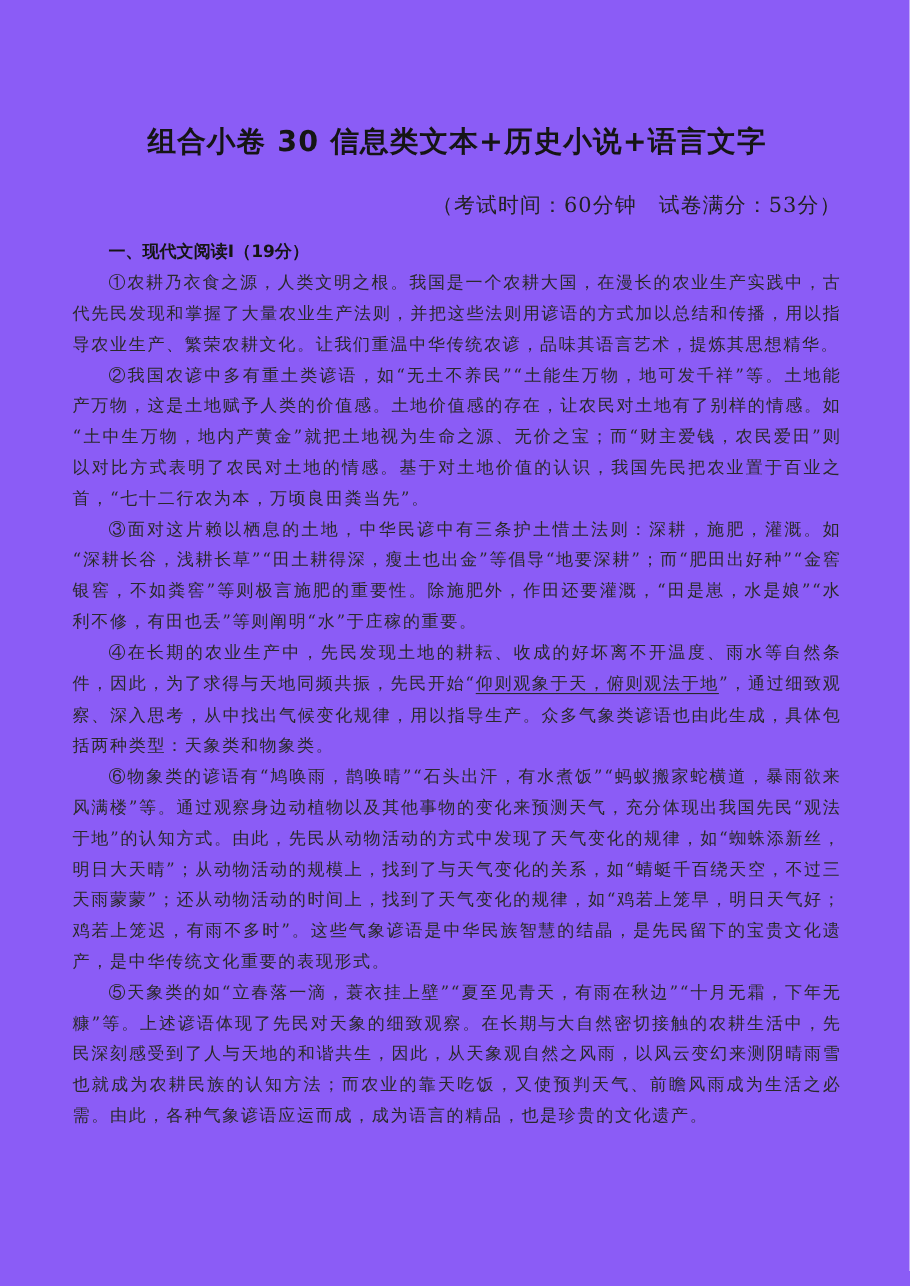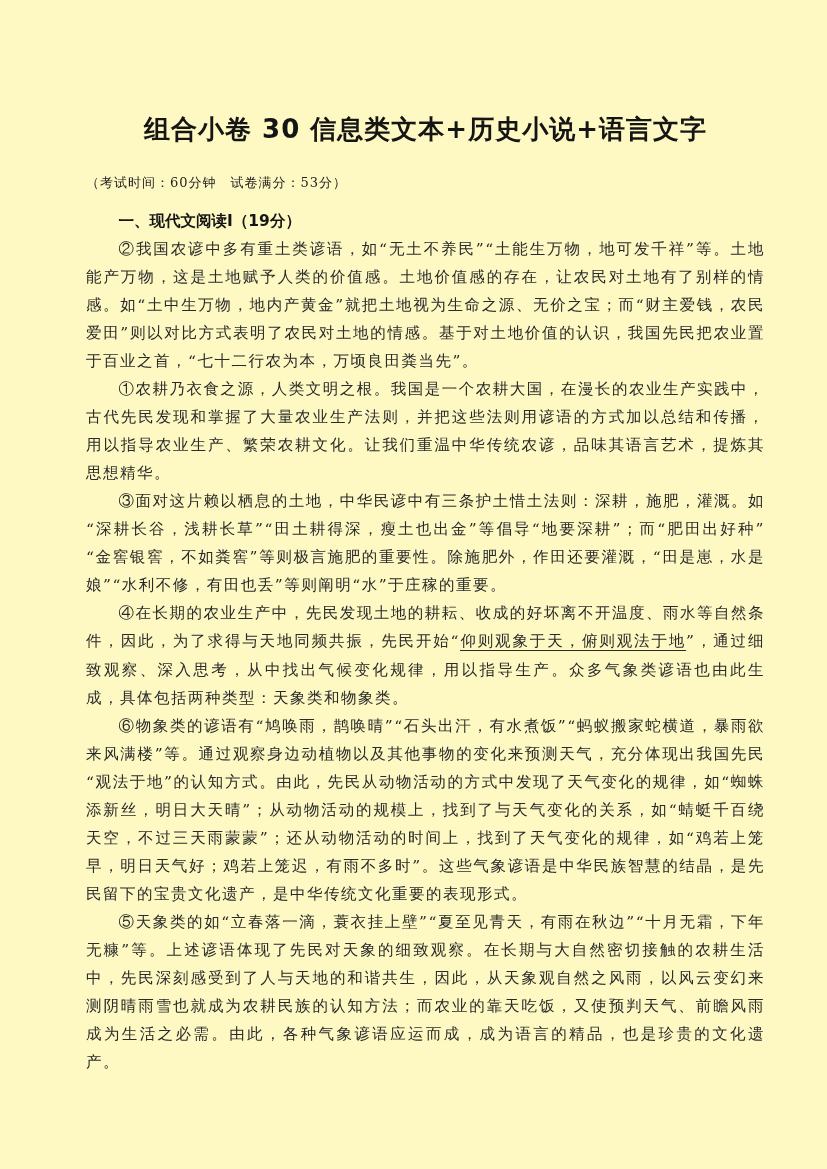--- a/index.html
+++ b/index.html
@@ -5,40 +5,40 @@
   html, body {
     margin: 0;
     padding: 0;
     background: #ffffff;
   }
   .page {
     position: relative;
     width: 827px;
     height: 1169px;
     margin: 0 auto;
-    background: #fef9c3;
+    background: #8b5cf6;
     color: #1c1c1c;
     font-family: "DejaVu Serif", "Liberation Serif", serif;
     overflow: hidden;
     box-sizing: border-box;
-    padding: 96px 62px 0 86px;
+    padding: 96px 62px 0 66px;
   }
   .doc-title {
     text-align: center;
     font-family: "DejaVu Sans", "Liberation Sans", sans-serif;
     font-weight: bold;
     font-size: 26px;
     letter-spacing: 1px;
     line-height: 1.3;
     color: #151515;
   }
   .exam-info {
-    text-align: left;
+    text-align: right;
     margin-top: 27px;
-    font-size: 13px;
+    font-size: 19px;
     letter-spacing: 1px;
     color: #222222;
   }
   .section-heading {
     margin-top: 15px;
     font-family: "DejaVu Sans", "Liberation Sans", sans-serif;
     font-weight: bold;
     font-size: 15.5px;
     line-height: 28px;
     text-indent: 2.1em;
@@ -72,23 +72,23 @@
 
   <h1 class="doc-title">组合小卷 30 信息类文本+历史小说+语言文字</h1>
 
   <div class="exam-info">（考试时间：60分钟　试卷满分：53分）</div>
 
   <div class="section-heading">一、现代文阅读Ⅰ（19分）</div>
 
 
   <div class="article">
 
+    <p>①农耕乃衣食之源，人类文明之根。我国是一个农耕大国，在漫长的农业生产实践中，古代先民发现和掌握了大量农业生产法则，并把这些法则用谚语的方式加以总结和传播，用以指导农业生产、繁荣农耕文化。让我们重温中华传统农谚，品味其语言艺术，提炼其思想精华。</p>
+
     <p>②我国农谚中多有重土类谚语，如“无土不养民”“土能生万物，地可发千祥”等。土地能产万物，这是土地赋予人类的价值感。土地价值感的存在，让农民对土地有了别样的情感。如“土中生万物，地内产黄金”就把土地视为生命之源、无价之宝；而“财主爱钱，农民爱田”则以对比方式表明了农民对土地的情感。基于对土地价值的认识，我国先民把农业置于百业之首，“七十二行农为本，万顷良田粪当先”。</p>
-
-    <p>①农耕乃衣食之源，人类文明之根。我国是一个农耕大国，在漫长的农业生产实践中，古代先民发现和掌握了大量农业生产法则，并把这些法则用谚语的方式加以总结和传播，用以指导农业生产、繁荣农耕文化。让我们重温中华传统农谚，品味其语言艺术，提炼其思想精华。</p>
 
     <p>③面对这片赖以栖息的土地，中华民谚中有三条护土惜土法则：深耕，施肥，灌溉。如“深耕长谷，浅耕长草”“田土耕得深，瘦土也出金”等倡导“地要深耕”；而“肥田出好种”“金窖银窖，不如粪窖”等则极言施肥的重要性。除施肥外，作田还要灌溉，“田是崽，水是娘”“水利不修，有田也丢”等则阐明“水”于庄稼的重要。</p>
 
     <p><span>④在长期的农业生产中，先民发现土地的耕耘、收成的好坏离不开温度、雨水等自然条件，因此，为了求得与天地同频共振，先民开始“</span><span class="underline">仰则观象于天，俯则观法于地</span><span>”，通过细致观察、深入思考，从中找出气候变化规律，用以指导生产。众多气象类谚语也由此生成，具体包括两种类型：天象类和物象类。</span></p>
 
     <p>⑥物象类的谚语有“鸠唤雨，鹊唤晴”“石头出汗，有水煮饭”“蚂蚁搬家蛇横道，暴雨欲来风满楼”等。通过观察身边动植物以及其他事物的变化来预测天气，充分体现出我国先民“观法于地”的认知方式。由此，先民从动物活动的方式中发现了天气变化的规律，如“蜘蛛添新丝，明日大天晴”；从动物活动的规模上，找到了与天气变化的关系，如“蜻蜓千百绕天空，不过三天雨蒙蒙”；还从动物活动的时间上，找到了天气变化的规律，如“鸡若上笼早，明日天气好；鸡若上笼迟，有雨不多时”。这些气象谚语是中华民族智慧的结晶，是先民留下的宝贵文化遗产，是中华传统文化重要的表现形式。</p>
 
     <p>⑤天象类的如“立春落一滴，蓑衣挂上壁”“夏至见青天，有雨在秋边”“十月无霜，下年无糠”等。上述谚语体现了先民对天象的细致观察。在长期与大自然密切接触的农耕生活中，先民深刻感受到了人与天地的和谐共生，因此，从天象观自然之风雨，以风云变幻来测阴晴雨雪也就成为农耕民族的认知方法；而农业的靠天吃饭，又使预判天气、前瞻风雨成为生活之必需。由此，各种气象谚语应运而成，成为语言的精品，也是珍贵的文化遗产。</p>
 
   </div>

